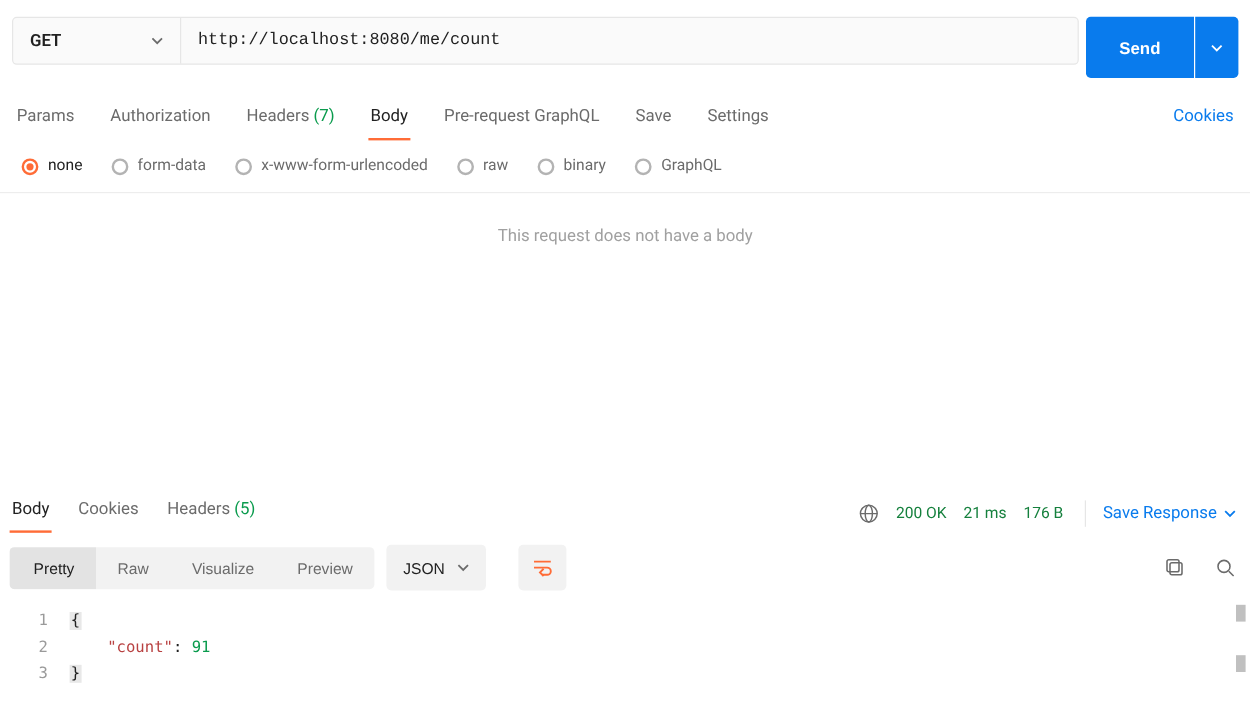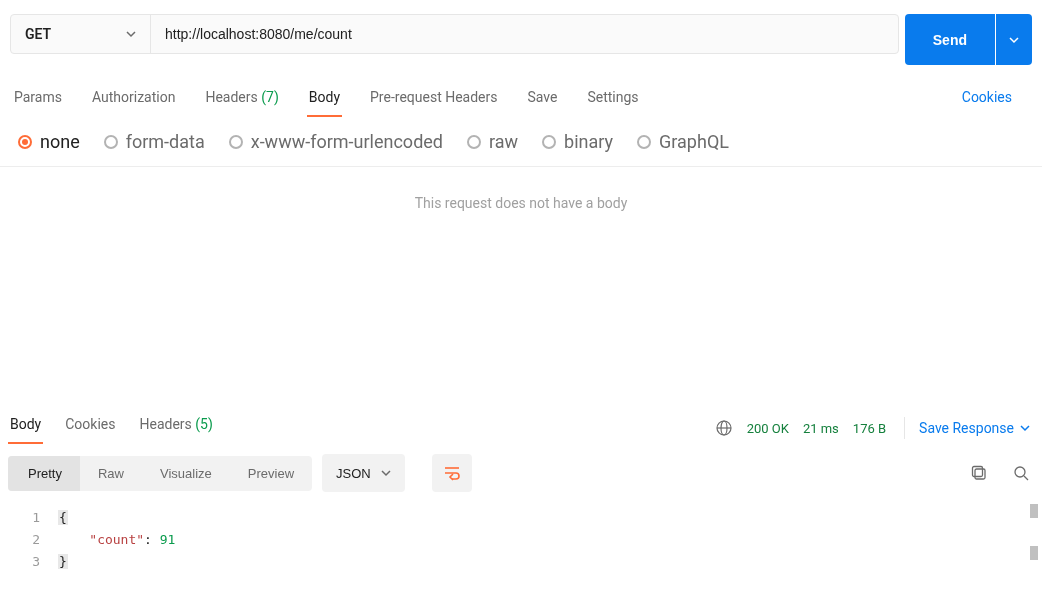--- a/index.html
+++ b/index.html
@@ -3,38 +3,38 @@
 <meta charset="utf-8">
 <style>
 * { box-sizing: border-box; margin: 0; padding: 0; }
 body { font-family: -apple-system, BlinkMacSystemFont, "Segoe UI", Roboto, Helvetica, Arial, sans-serif; font-size: 14px; color: #212121; background: #fff; width: 1042px; height: 602px; overflow: hidden; }
 
 
 .request-bar { display: flex; gap: 6px; padding: 14px 10px 10px 10px; align-items: stretch; }
 .method-url { display: flex; flex: 1; border: 1px solid #e6e6e6; border-radius: 4px; background: #fafafa; height: 40px; }
 .method-select { display: flex; align-items: center; justify-content: space-between; width: 140px; padding: 0 14px; font-weight: 600; font-size: 14px; color: #212121; border-right: 1px solid #e6e6e6; cursor: pointer; }
 .method-select .chev { font-size: 11px; color: #6b6b6b; }
-.url-input { flex: 1; border: none; background: transparent; padding: 0 14px; font-size: 14px; color: #212121; outline: none; font-family: Liberation Sans, sans-serif; }
+.url-input { flex: 1; border: none; background: transparent; padding: 0 14px; font-size: 14px; color: #212121; outline: none; font-family: Liberation Mono, monospace; }
 .send-group { display: flex; height: 51px; }
 .send-btn { background: #097bed; color: #fff; border: none; font-weight: 600; font-size: 14px; padding: 0 28px; border-radius: 4px 0 0 4px; cursor: pointer; }
 .send-drop { background: #097bed; color: #fff; border: none; width: 36px; border-radius: 0 4px 4px 0; margin-left: 1px; cursor: pointer; display: flex; align-items: center; justify-content: center; }
 .send-drop .chev { font-size: 11px; }
 
 
-.req-tabs { display: flex; align-items: center; padding: 8px 28px 0 12px; gap: 26px; border-bottom: 0; }
+.req-tabs { display: flex; align-items: center; padding: 8px 12px 0 12px; gap: 26px; border-bottom: 0; }
 .req-tab { color: #6b6b6b; font-size: 14px; padding: 6px 2px 12px 2px; cursor: pointer; position: relative; }
 .req-tab.active { color: #212121; }
 .req-tab.active::after { content: ""; position: absolute; left: 0; right: 0; bottom: 0; height: 2px; background: #ff6c37; }
 .req-tab .count-green { color: #0a9b4d; }
 .spacer { flex: 1; }
 .cookies-link { color: #097bed; font-size: 14px; padding: 6px 2px 12px 2px; cursor: pointer; }
 
 
 .body-types { display: flex; align-items: center; gap: 24px; padding: 14px 18px 14px 18px; border-bottom: 1px solid #ededed; }
-.radio-item { display: flex; align-items: center; gap: 8px; cursor: pointer; color: #6b6b6b; font-size: 18px; }
+.radio-item { display: flex; align-items: center; gap: 8px; cursor: pointer; color: #6b6b6b; font-size: 13px; }
 .radio-dot { width: 14px; height: 14px; border-radius: 50%; border: 2px solid #b3b3b3; display: inline-block; position: relative; }
 .radio-item.selected .radio-dot { border-color: #ff6c37; }
 .radio-item.selected .radio-dot::after { content: ""; position: absolute; top: 2px; left: 2px; right: 2px; bottom: 2px; background: #ff6c37; border-radius: 50%; }
 .radio-item.selected { color: #212121; }
 
 
 .empty-body { text-align: center; color: #a0a0a0; font-size: 14px; padding: 28px 0; }
 
 
 .response-section { position: absolute; left: 0; right: 0; bottom: 0; top: 402px; display: flex; flex-direction: column; }
@@ -102,21 +102,21 @@
 </div>
 
 <div class="req-tabs">
   <div class="req-tab">Params</div>
   <div class="req-tab">Authorization</div>
   <div class="req-tab">
     <span>Headers</span>
     <span class="count-green">(7)</span>
   </div>
   <div class="req-tab active">Body</div>
-  <div class="req-tab">Pre-request Headers</div>
+  <div class="req-tab">Pre-request GraphQL</div>
   <div class="req-tab">Save</div>
   <div class="req-tab">Settings</div>
   <div class="spacer"></div>
   <div class="cookies-link">Cookies</div>
 </div>
 
 <div class="body-types">
   <div class="radio-item selected">
     <span class="radio-dot"></span>
     <span>none</span>

